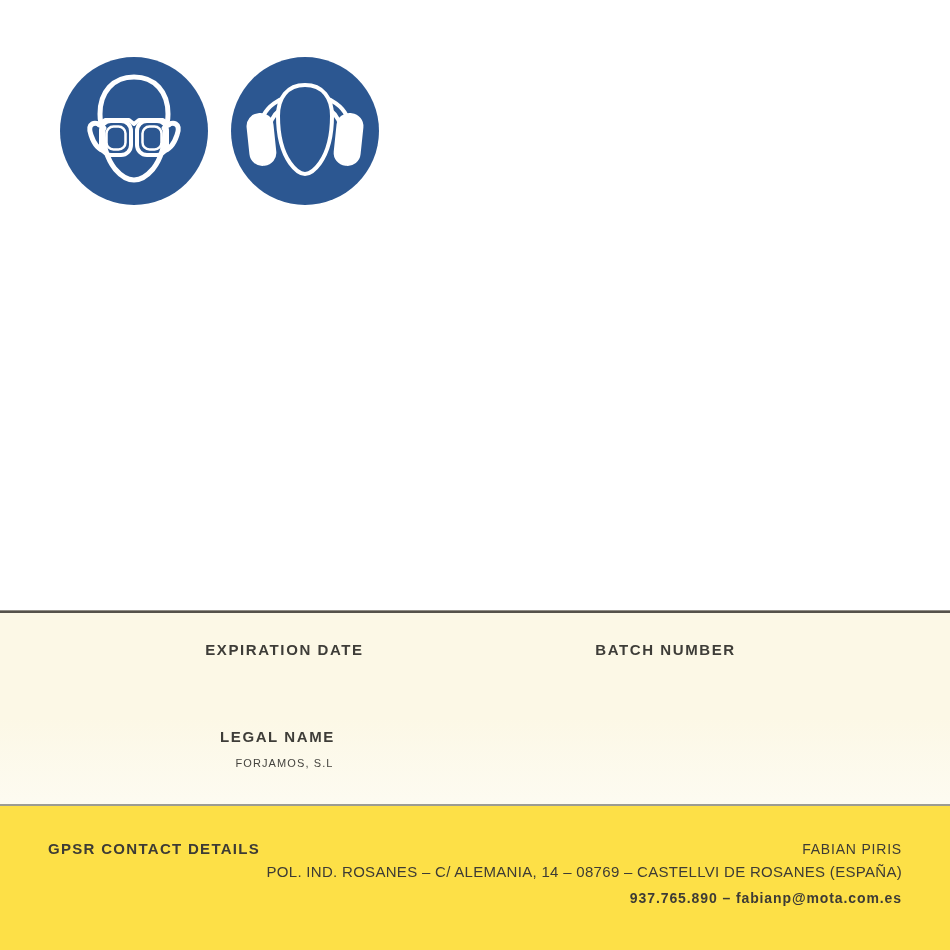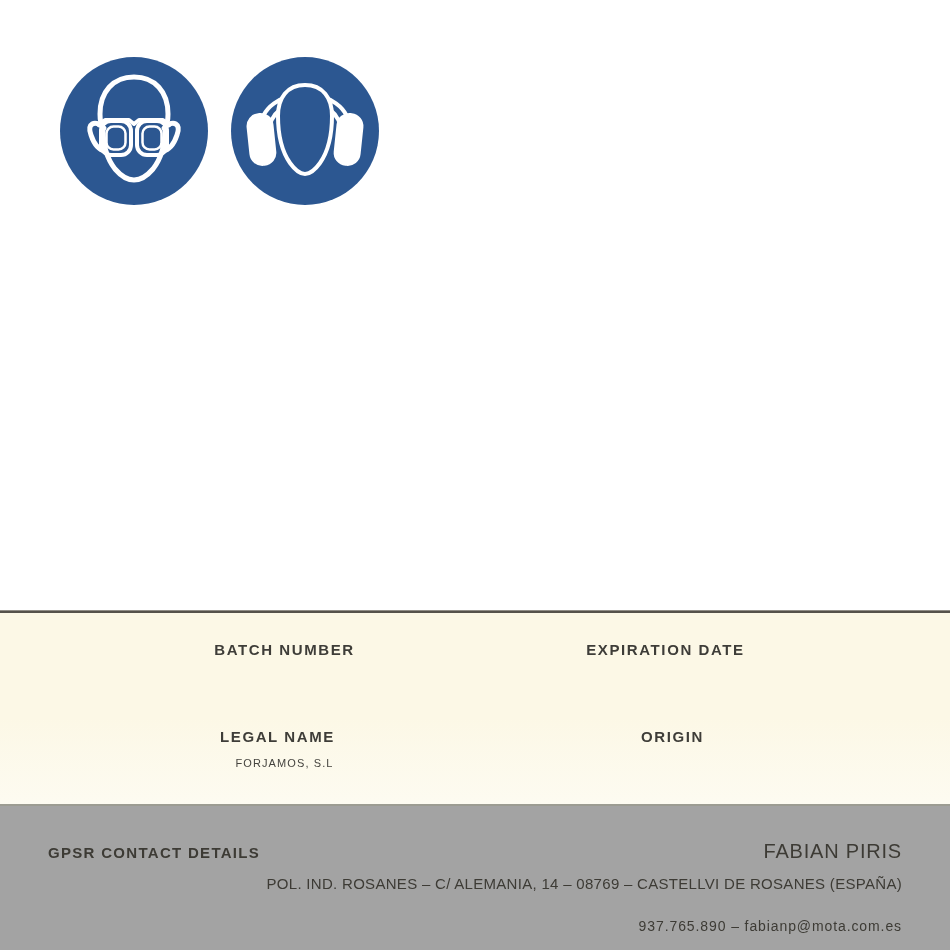--- a/index.html
+++ b/index.html
@@ -47,40 +47,40 @@
   .row-b { padding-top:70px;gap:28px; }
   .row-c { padding-top:12px; }
   .field-value {
     font-size:11px; font-weight:normal; letter-spacing:1.1px;
     color:#45443f;
   }
 
   
   .bottom-section {
     position:absolute; top:806px; left:0; width:100%; height:144px;
-    background:#a3a3a3;
+    background:#fde047;
     padding:34px 48px 0 48px;
     color:#3d3b35;
   }
   .gpsr-row-1 {
     display:flex; justify-content:space-between; align-items:baseline;
   }
   .gpsr-label {
     font-size:15px; font-weight:bold; letter-spacing:1.3px;
   }
   .gpsr-name {
-    font-size:20px; letter-spacing:0.8px;text-align:right;
+    font-size:14px; letter-spacing:0.8px;text-align:right;
   }
   .gpsr-address {
-    margin-top:12px; text-align:right;
+    margin-top:6px; text-align:right;
     font-size:15px; letter-spacing:0.3px;
   }
   .gpsr-phone-email {
-    margin-top:26px; text-align:right;
-    font-size:14px; letter-spacing:0.9px;
+    margin-top:10px; text-align:right;
+    font-size:14px; letter-spacing:0.9px;font-weight:bold;
   }
 </style>
 </head>
 <body>
 
 <div class="page">
 
   <div class="icons-row">
 
     <svg class="safety-icon" viewBox="0 0 148 148">
@@ -111,30 +111,29 @@
       <rect x="17" y="56" width="27" height="53" rx="13" fill="#ffffff" transform="rotate(-6 30 83)"></rect>
       <rect x="104" y="56" width="27" height="53" rx="13" fill="#ffffff" transform="rotate(6 118 83)"></rect>
     </svg>
 
   </div>
 
   <div class="divider-1"></div>
 
   <div class="mid-section">
     <div class="mid-grid row-a">
+      <div class="field-label">EXPIRATION DATE</div>
       <div class="field-label">BATCH NUMBER</div>
-      <div class="field-label">EXPIRATION DATE</div>
     </div>
     <div class="mid-grid">
       <div class="field-value"></div>
       <div class="field-value"></div>
     </div>
     <div class="mid-grid row-b">
       <div class="field-label">LEGAL NAME</div>
-      <div class="field-label">ORIGIN</div>
     </div>
     <div class="mid-grid row-c">
       <div class="field-value">FORJAMOS, S.L</div>
     </div>
   </div>
 
   <div class="divider-2"></div>
 
   <div class="bottom-section">
     <div class="gpsr-row-1">

